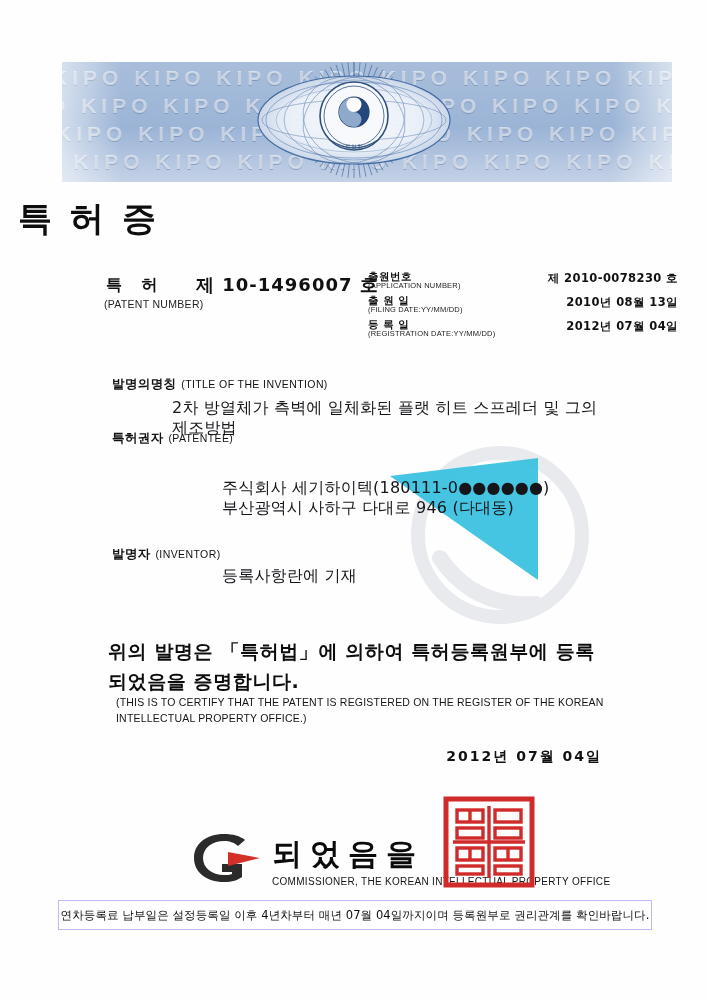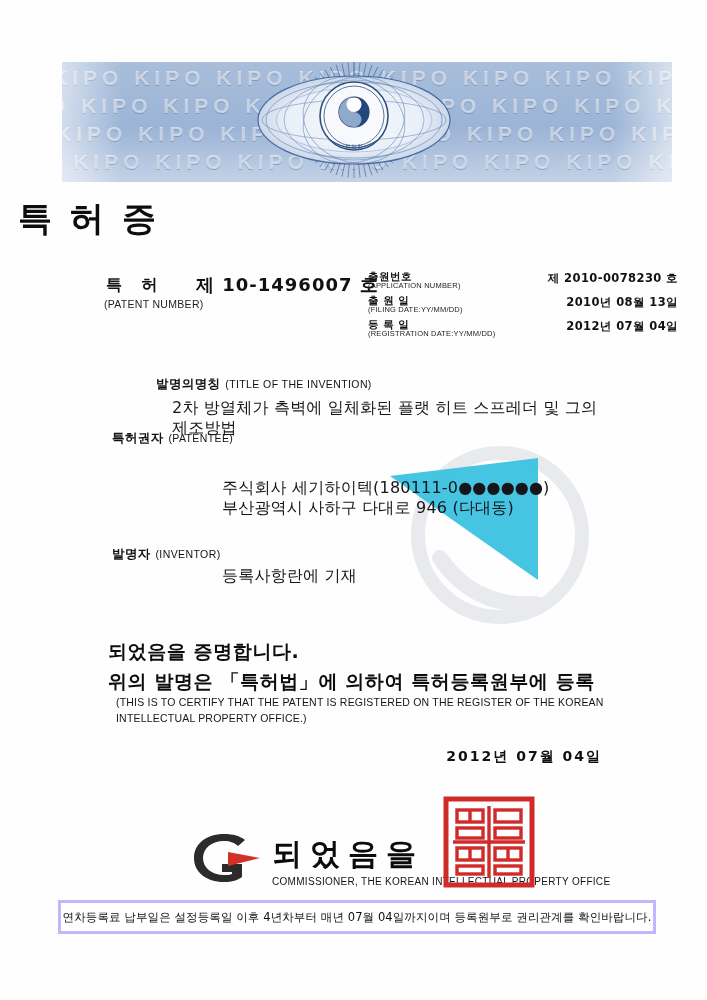--- a/index.html
+++ b/index.html
@@ -175,21 +175,21 @@
   }
   .sec-body {
     position: absolute;
     font-family: "DejaVu Sans", "Liberation Sans", sans-serif;
     font-size: 16px;
     line-height: 20px;
     letter-spacing: 0.2px;
     color: #15151a;
   }
 
-  #title-invention-head { left: 112px; top: 376px; margin-left: 44px; }
+  #title-invention-head { left: 112px; top: 376px; }
   #title-invention-body { left: 172px; top: 398px; width: 430px; }
 
   #patentee-head { left: 112px; top: 430px; }
   #patentee-body { left: 222px; top: 478px; width: 400px; }
 
   #inventor-head { left: 112px; top: 546px; }
   #inventor-body { left: 222px; top: 566px; width: 400px; }
 
   
   .wm {
@@ -276,21 +276,21 @@
     height: 92px;
   }
 
   
   .notice {
     position: absolute;
     left: 58px;
     top: 900px;
     width: 592px;
     height: 28px;
-    border: 3px solid #c4b5fd;
+    border: 1px solid #c4b5fd;
     display: flex;
     align-items: center;
     justify-content: center;
     font-family: "DejaVu Sans", "Liberation Sans", sans-serif;
     font-size: 11.5px;
     letter-spacing: 0.1px;
     color: #0e0e0e;
     background: #fff;
   }
 </style>
@@ -462,22 +462,22 @@
     <div>부산광역시 사하구 다대로 946 (다대동)</div>
   </div>
 
   <div class="sec-head" id="inventor-head">
     <span>발명자</span>
     <span class="en">(INVENTOR)</span>
   </div>
   <div class="sec-body" id="inventor-body">등록사항란에 기재</div>
 
   <div class="certify-ko">
+    <div>위의 발명은 「특허법」에 의하여 특허등록원부에 등록</div>
     <div>되었음을 증명합니다.</div>
-    <div>위의 발명은 「특허법」에 의하여 특허등록원부에 등록</div>
   </div>
   <div class="certify-en">
     <div>(THIS IS TO CERTIFY THAT THE PATENT IS REGISTERED ON THE REGISTER OF THE KOREAN</div>
     <div>INTELLECTUAL PROPERTY OFFICE.)</div>
   </div>
 
   <div class="issue-date">2012년   07월   04일</div>
 
   <div class="commissioner">
 

